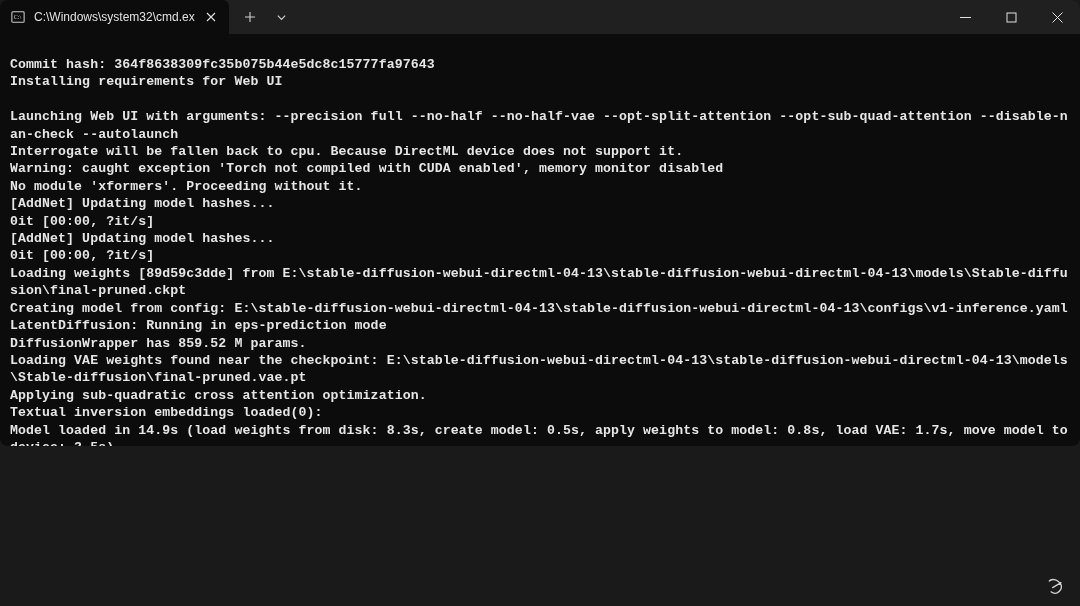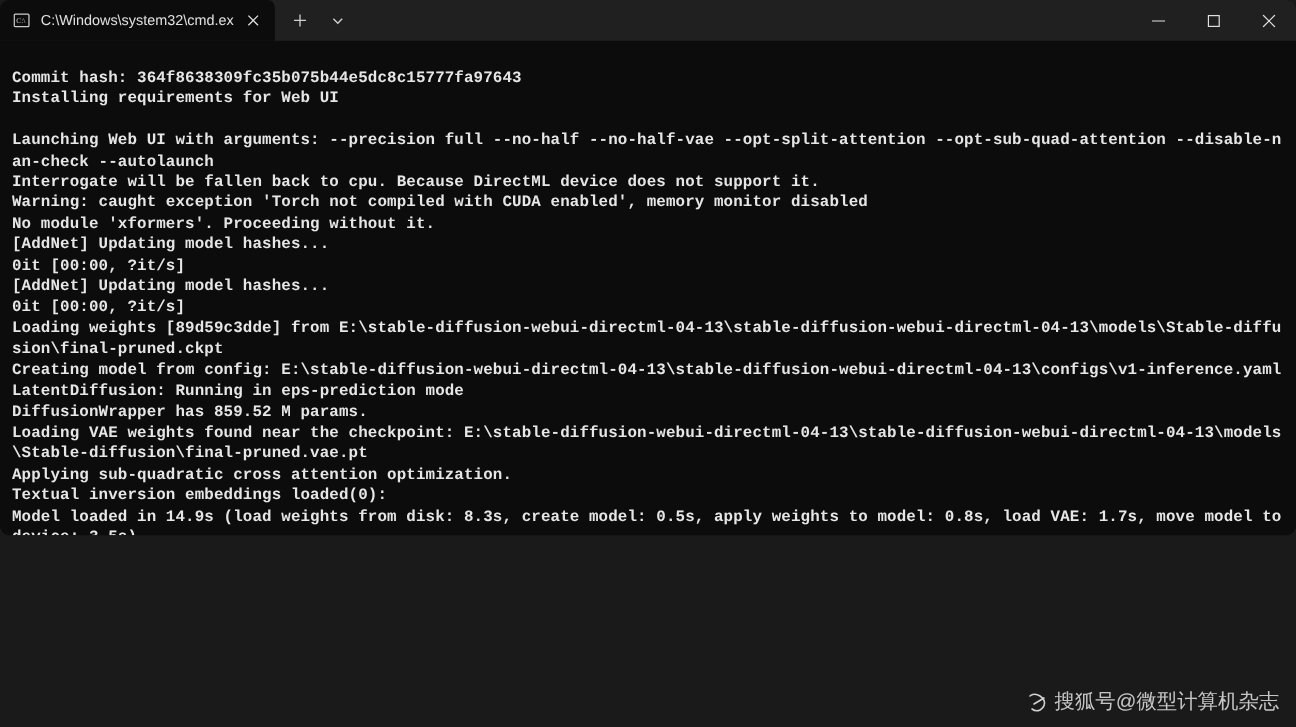--- a/index.html
+++ b/index.html
@@ -93,14 +93,13 @@
 Running on local URL:  http://127.0.0.1:7860
 
 To create a public link, set `share=True` in `launch()`.
 Startup time: 27.3s (import torch: 6.2s, import gradio: 0.8s, import ldm: 0.4s, other imports: 1.8s, load scripts: 1.3s, load SD checkpoint: 15.0s, create ui: 1.6s, gradio launch: 0.1s).</div>
 </div>
 
 <div class="watermark">
   <svg class="watermark-logo" viewBox="0 0 24 24">
       <path d="M4 6 C4 6 8 2 14 6 C20 10 20 16 14 20 C10 22 6 19 6 19 M8 14 L18 8" stroke="rgba(255,255,255,0.8)" stroke-width="1.6" fill="none" stroke-linecap="round"></path>
     </svg>
-  <span>搜狐号@微型计算机杂志</span>
 </div>
 
 </body></html>

